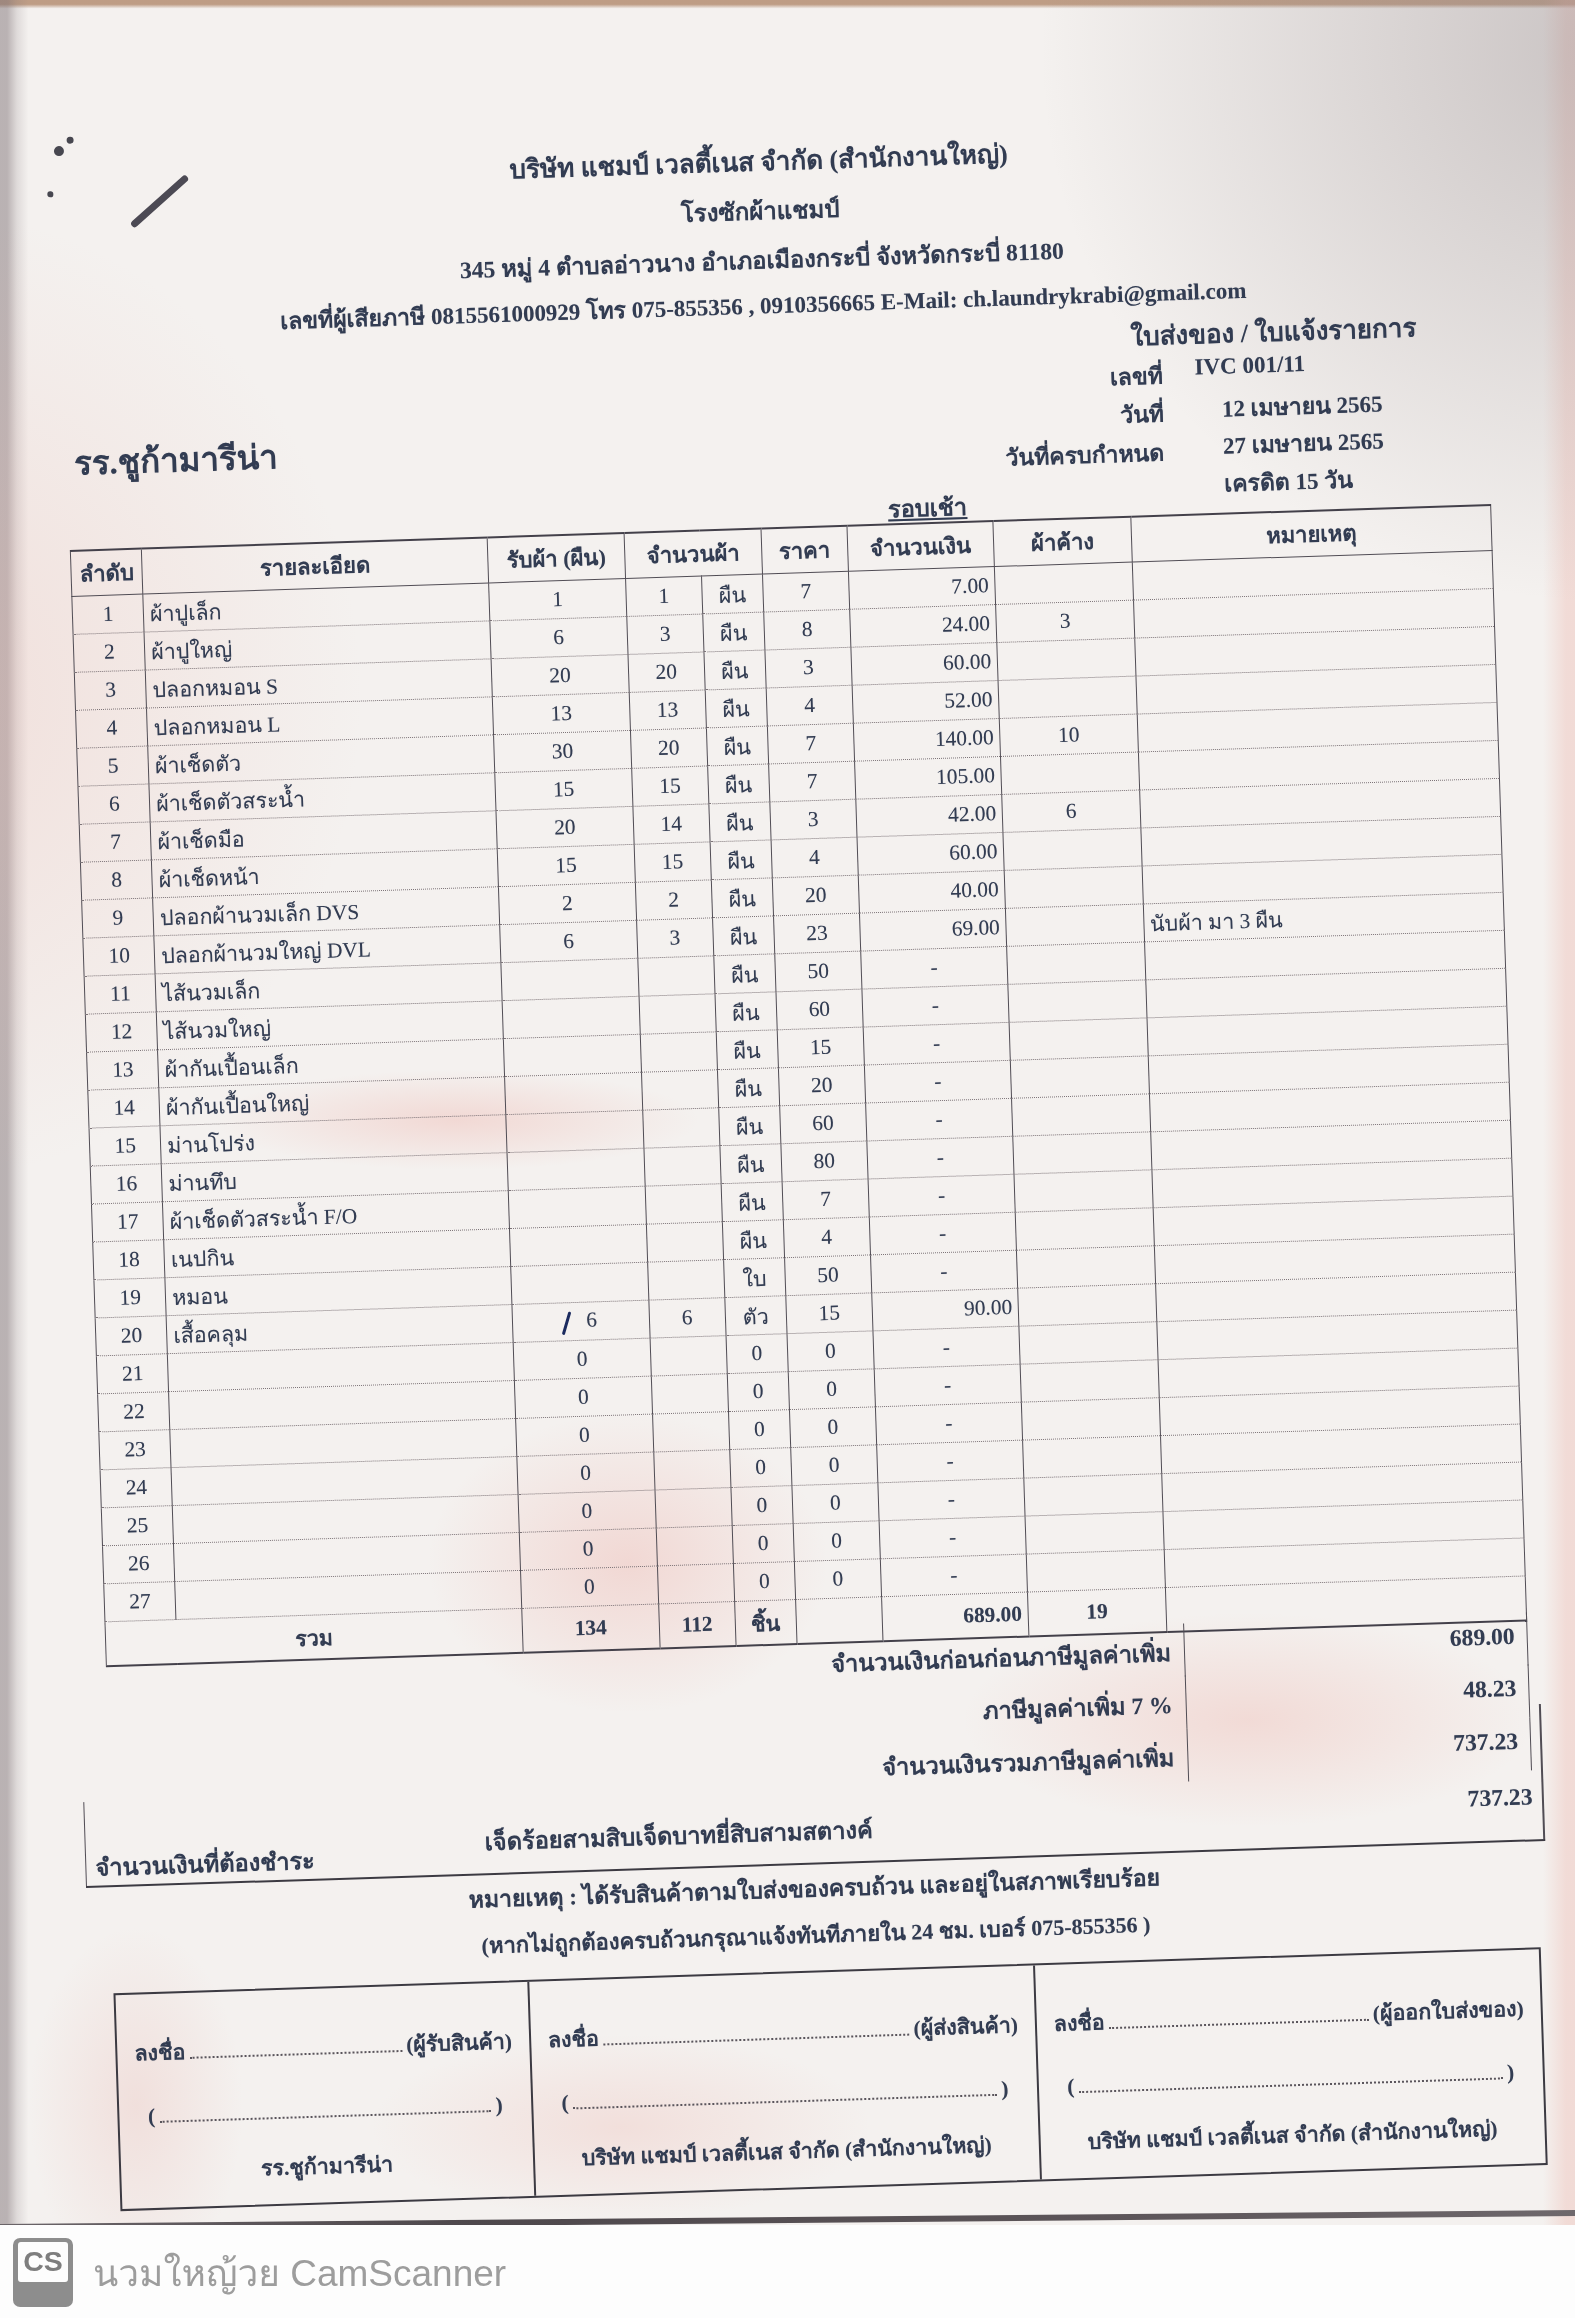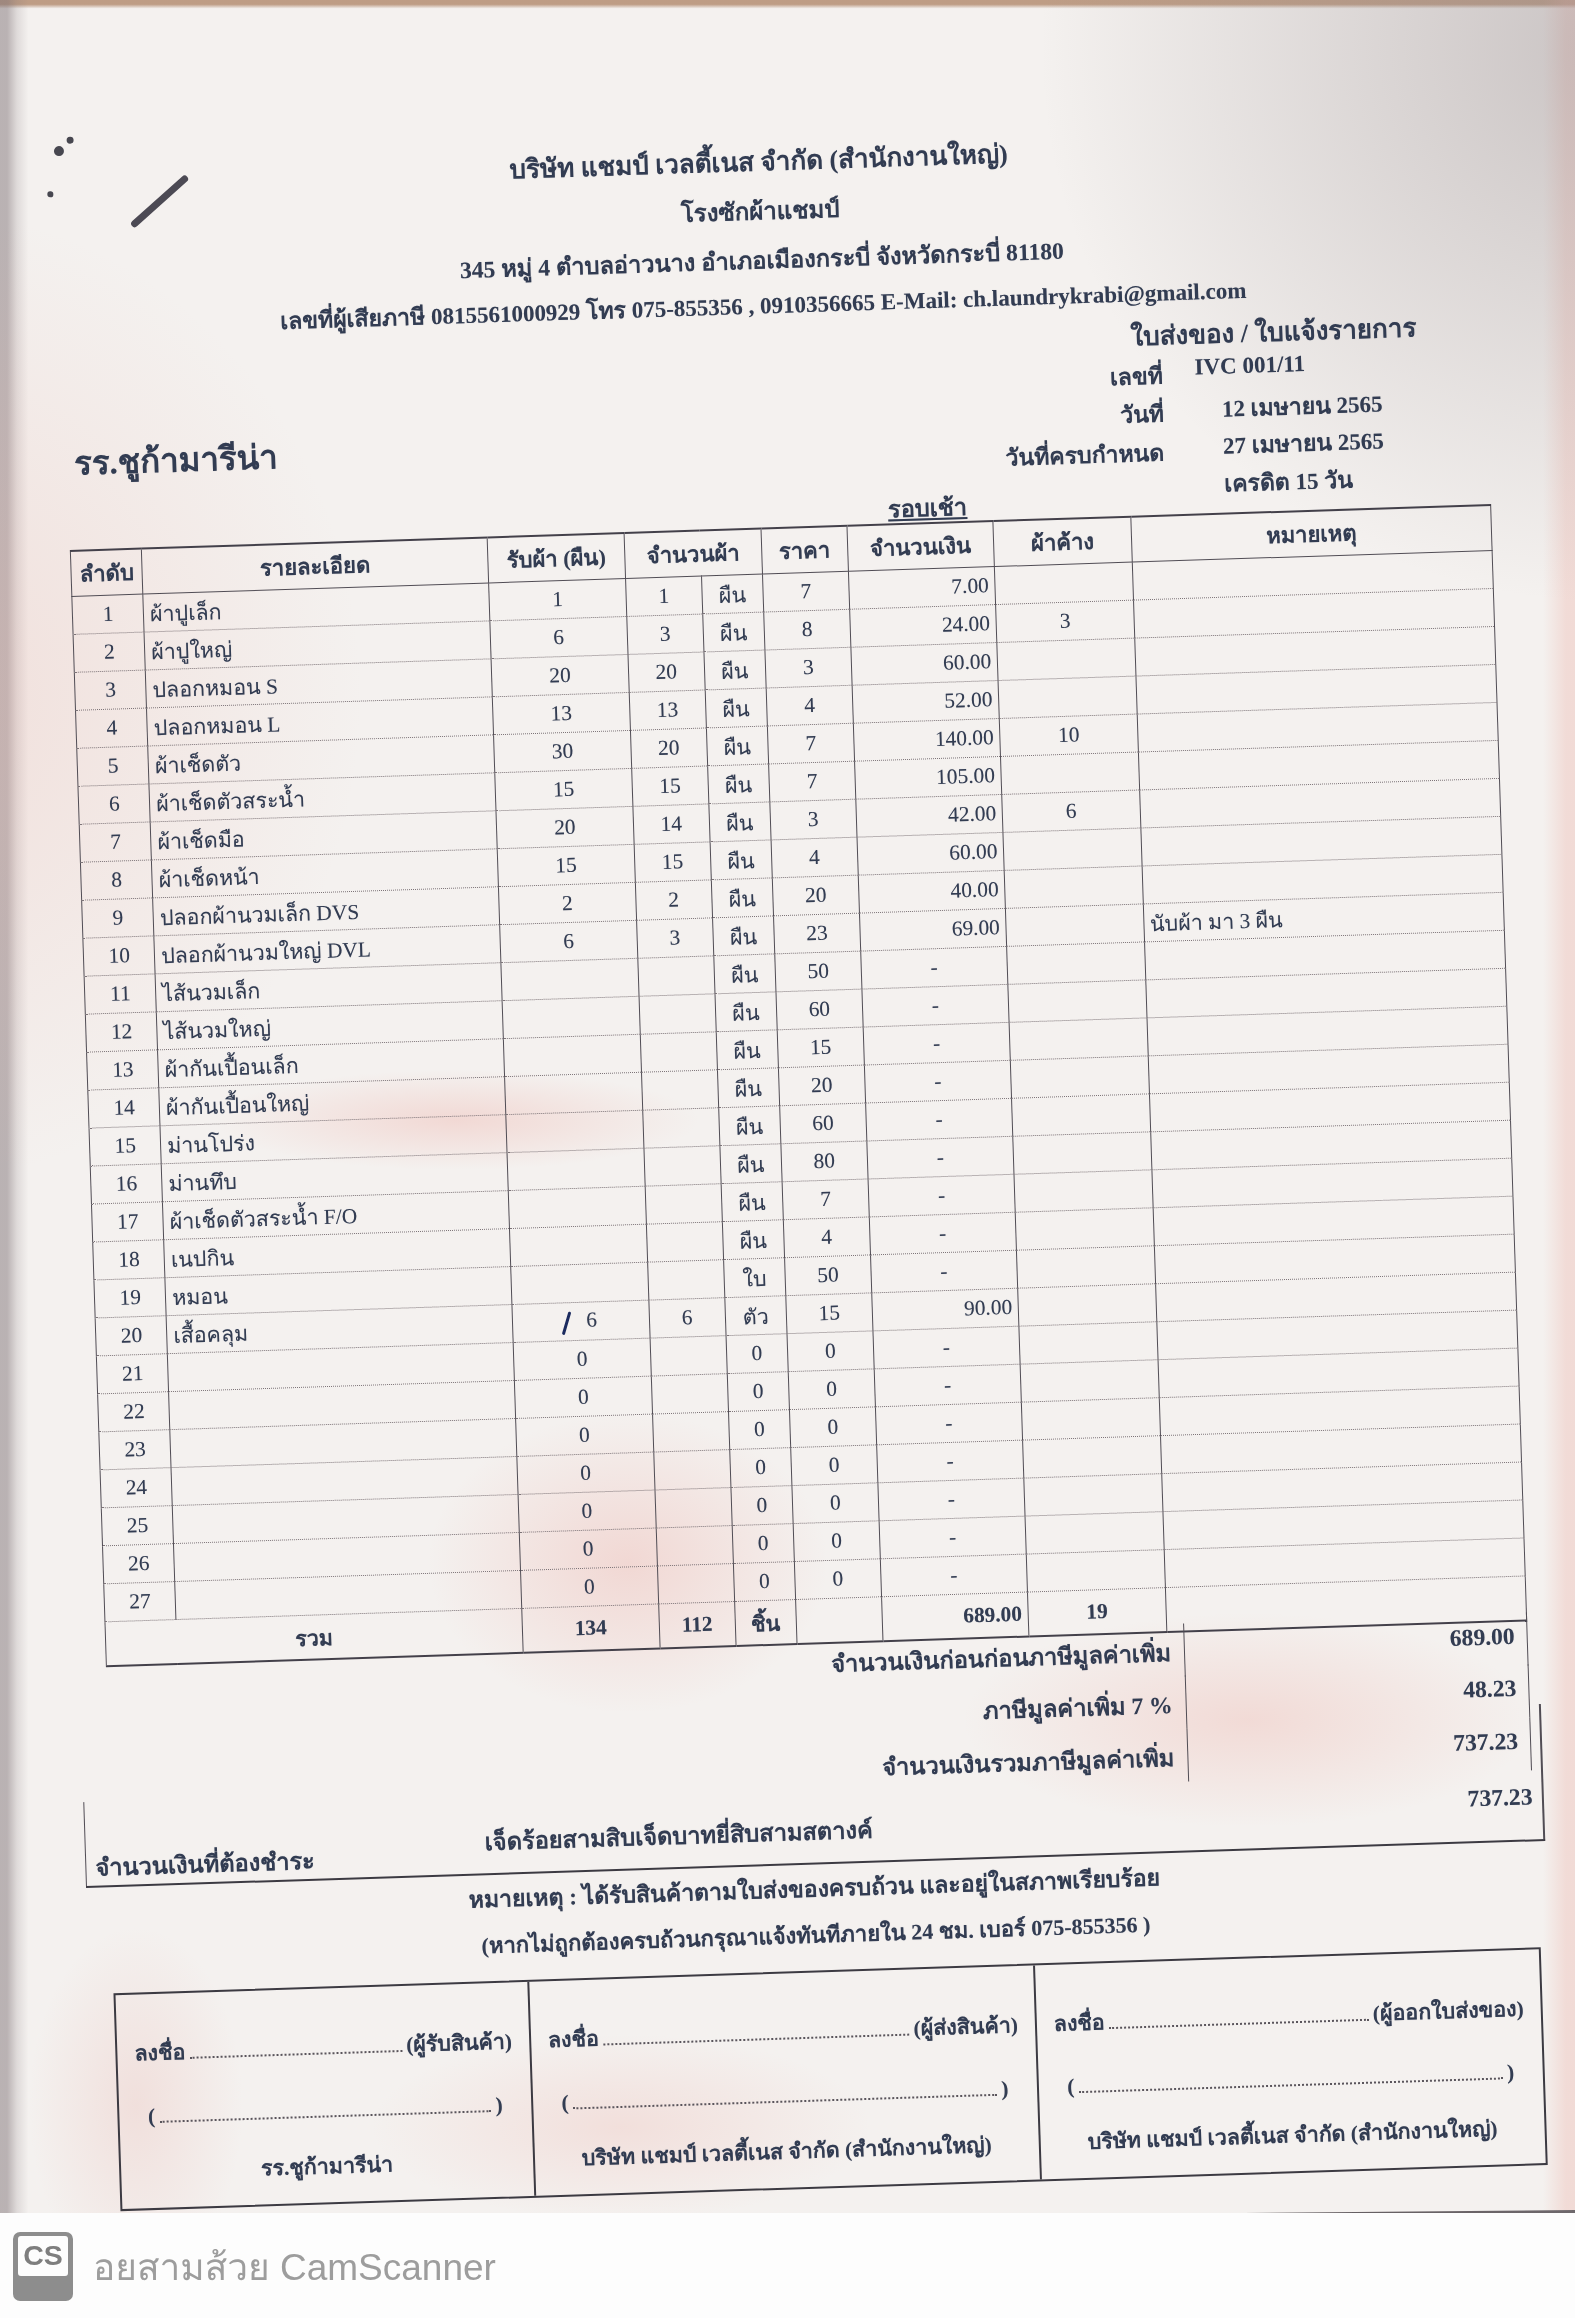--- a/index.html
+++ b/index.html
@@ -93,21 +93,21 @@
     transform:rotate(-40deg);}
   .speck{position:absolute;background:#474750;border-radius:50%;}
   .sp1{left:84px;top:123px;width:10px;height:10px;}
   .sp2{left:97px;top:114px;width:7.1px;height:7.1px;}
   .sp3{left:76px;top:168px;width:5.7px;height:5.7px;}
 
   .paper-edge{position:absolute;left:0;right:0;top:2217px;height:5.7px;
     background:linear-gradient(90deg,#6a6468,#4e484c 30%,#5c5559 70%,#6e686c);
     transform:rotate(-0.5deg);}
 
-  .scanbar{position:absolute;left:0;right:0;bottom:0;height:106px;background:#fdfdfd;display:flex;align-items:center;}
+  .scanbar{position:absolute;left:0;right:0;bottom:0;height:94px;background:#fdfdfd;display:flex;align-items:center;}
   .cs-logo{width:60px;height:69px;margin-left:13px;background:#8d8d8d;border-radius:7.1px;position:relative;
     display:flex;align-items:flex-start;justify-content:center;}
   .cs-inner{margin-top:4.3px;width:50px;height:40px;background:#fdfdfd;border-radius:2.9px;
     display:flex;align-items:center;justify-content:center;font-family:"Liberation Sans","DejaVu Sans",sans-serif;
     font-size:28.5px;font-weight:bold;color:#7e7e7e;}
   .scan-label{margin-left:20px;font-size:37px;color:#9d9d9d;font-family:"Liberation Sans","DejaVu Sans",sans-serif;}
 </style>
 </head>
 <body>
 
@@ -554,17 +554,17 @@
     </div>
 
   </div>
 
   <div class="paper-edge"></div>
 
   <div class="scanbar">
     <div class="cs-logo">
       <div class="cs-inner">CS</div>
     </div>
-    <div class="scan-label">อยสามส้วย CamScanner</div>
+    <div class="scan-label">นวมใหญ้วย CamScanner</div>
   </div>
 
 </div>
 
 
 </body></html>

